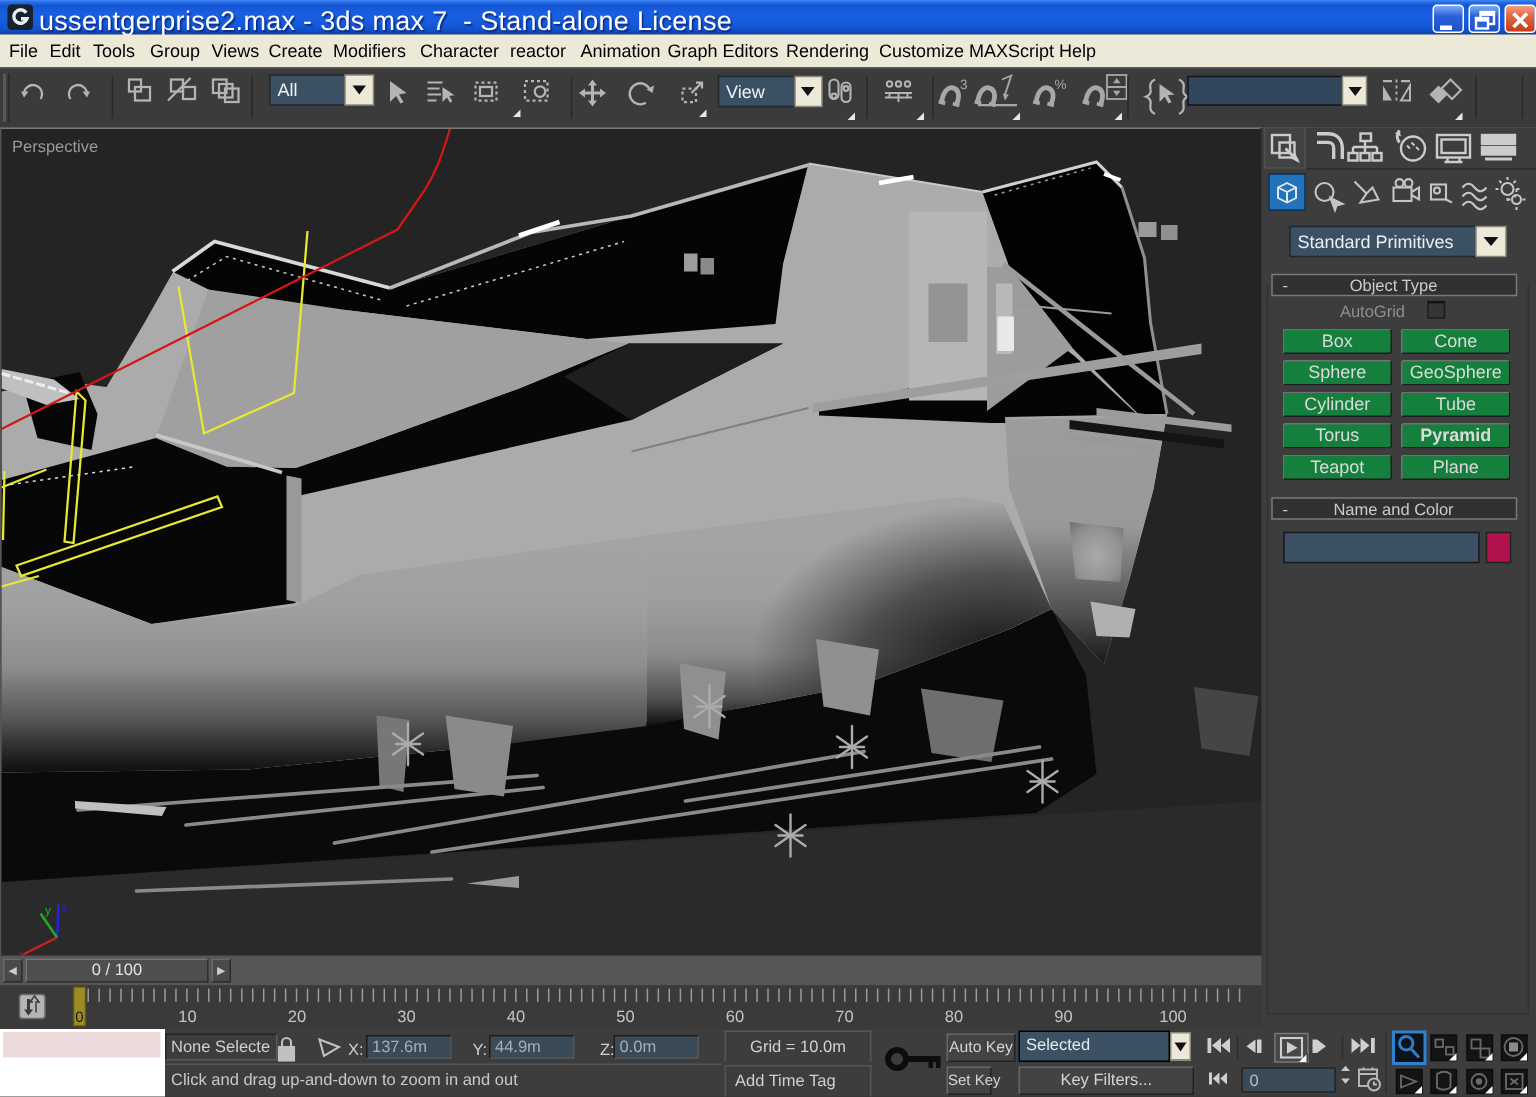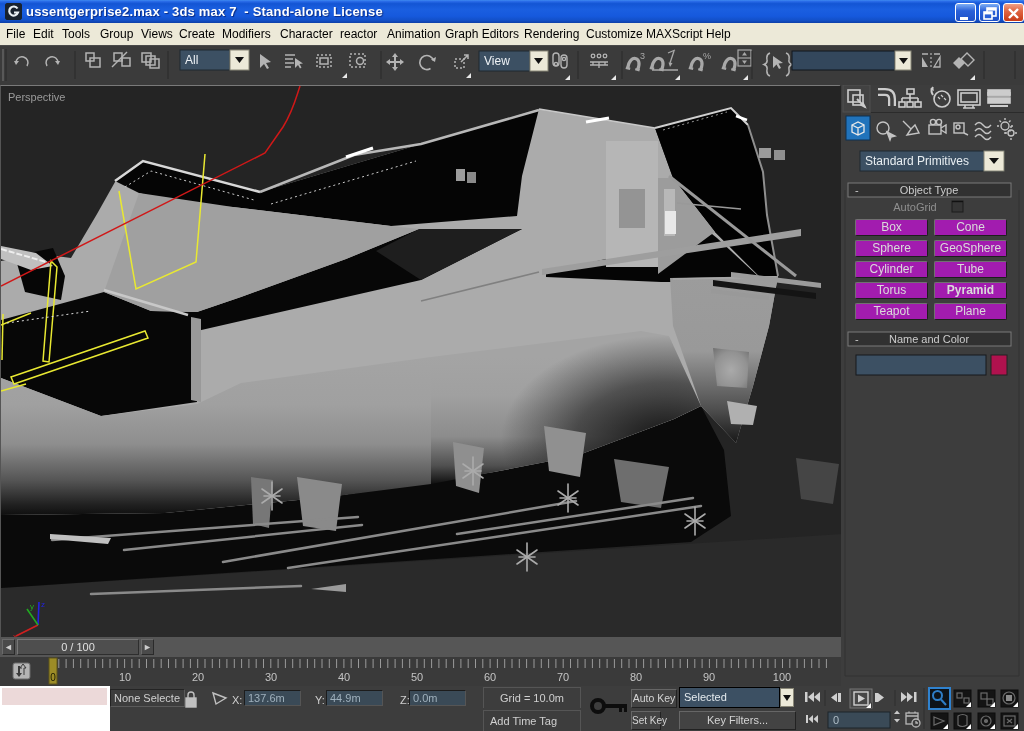--- a/index.html
+++ b/index.html
@@ -4,40 +4,40 @@
 <style>
 * { margin:0; padding:0; box-sizing:border-box; }
 html,body { width:1024px; height:731px; overflow:hidden; background:#3a3a3a; }
 body { font-family:"Liberation Sans", sans-serif; }
 #app { position:absolute; left:0; top:0; width:1024px; height:731px; }
 
 #titlebar { position:absolute; left:0; top:0; width:1024px; height:23px;
   background:linear-gradient(180deg,#3f8bf0 0%, #2a6ce8 6%, #1355d4 16%, #1a5fe0 40%, #1659dd 70%, #1250c8 88%, #0d3fa8 100%);
 }
 #titlebar .ticon { position:absolute; left:5px; top:3px; width:17px; height:17px; background:#1a2430; border-radius:3px; }
-#titlebar .ttext { position:absolute; left:26px; top:4px; color:#fff; font-size:13px; font-weight:bold; letter-spacing:0.2px; text-shadow:1px 1px 1px #0a2a80; }
+#titlebar .ttext { position:absolute; left:26px; top:4px; color:#fff; font-size:18px; font-weight:normal; letter-spacing:0.2px; text-shadow:1px 1px 1px #0a2a80; }
 .winbtn { position:absolute; top:3px; width:21px; height:19px; border-radius:3px; border:1px solid #fff; color:#fff; font-size:11px; text-align:center; line-height:19px; }
 #btnmin { left:955px; background:linear-gradient(180deg,#7daef5,#2a61d8 40%,#1e51c8); }
 #btnmax { left:979px; background:linear-gradient(180deg,#7daef5,#2a61d8 40%,#1e51c8); }
 #btncls { left:1003px; background:linear-gradient(180deg,#f0a086,#e06744 40%,#c83b17); }
 
 #menubar { position:absolute; left:0; top:23px; width:1024px; height:22px; background:#ece9d8; color:#000; font-size:12px; }
 #menubar span { position:absolute; top:4px; }
 
 #toolbar { position:absolute; left:0; top:45px; width:1024px; height:40px; background:#3b3b3b; border-bottom:1px solid #eab308; }
 
 #viewport { position:absolute; left:0; top:85px; width:840px; height:552px; background:#242424; border-top:1px solid #7a7a7a; border-left:1px solid #555; border-right:2px solid #6e6e6e; }
 #cmdpanel { position:absolute; left:841px; top:85px; width:183px; height:601px; background:#3d3d3d; }
 
 #timeslider { position:absolute; left:0; top:637px; width:841px; height:20px; background:#565656; }
 #trackbar { position:absolute; left:0; top:657px; width:841px; height:29px; background:#383838; }
 
 #statusbar { position:absolute; left:0; top:686px; width:1024px; height:45px; background:#3d3d3d; }
 .fld { position:absolute; background:#3a4a57; border:1px solid #1c1c1c; border-right-color:#555; border-bottom-color:#555; color:#9fb0bc; font-size:11px; }
-.objbtn { position:absolute; width:73px; height:17px; background:#a21caf; border:1px solid #1e1e1e; border-top-color:#717171; border-left-color:#717171; border-radius:2px; color:#dadada; font-size:12px; text-align:center; line-height:15px; }
+.objbtn { position:absolute; width:73px; height:17px; background:#15803d; border:1px solid #1e1e1e; border-top-color:#717171; border-left-color:#717171; border-radius:2px; color:#dadada; font-size:12px; text-align:center; line-height:15px; }
 .sbtn { position:absolute; background:#434343; border:1px solid #666; border-right-color:#222; border-bottom-color:#222; color:#d4d4d4; font-size:11px; text-align:center; }
 </style>
 </head>
 <body>
 <div id="app">
   <div id="titlebar">
     <svg class="ticon" width="17" height="17" viewBox="0 0 17 17">
         <rect width="17" height="17" rx="2" fill="#18222e"></rect>
         <path d="M 12.5,5.5 A 4.5,4.5 0 1 0 13,9.5 L 9,9.5" fill="none" stroke="#e8eef2" stroke-width="2.2"></path>
       </svg>
@@ -637,20 +637,21 @@
       </g>
     </svg>
     <div style="position:absolute;left:232px;top:8px;color:#cfcfcf;font-size:11px;">X:</div>
     <div class="fld" style="left:244px;top:4px;width:57px;height:16px;line-height:14px;padding-left:3px;">137.6m</div>
     <div style="position:absolute;left:315px;top:8px;color:#cfcfcf;font-size:11px;">Y:</div>
     <div class="fld" style="left:326px;top:4px;width:57px;height:16px;line-height:14px;padding-left:3px;">44.9m</div>
     <div style="position:absolute;left:400px;top:8px;color:#cfcfcf;font-size:11px;">Z:</div>
     <div class="fld" style="left:409px;top:4px;width:57px;height:16px;line-height:14px;padding-left:3px;">0.0m</div>
     <div style="position:absolute;left:483px;top:1px;width:98px;height:21px;border:1px solid #555;border-bottom:none;color:#d0d0d0;font-size:11px;text-align:center;line-height:20px;">Grid = 10.0m</div>
     <div style="position:absolute;left:483px;top:24px;width:98px;height:21px;border:1px solid #555;border-bottom:none;color:#d0d0d0;font-size:11px;line-height:20px;padding-left:6px;">Add Time Tag</div>
+    <div style="position:absolute;left:110px;top:23px;width:371px;height:22px;border-top:1px solid #555;color:#c8c8c8;font-size:11px;line-height:21px;padding-left:4px;">Click and drag up-and-down to zoom in and out</div>
     <svg width="44" height="28" viewBox="0 0 44 28" style="position:absolute;left:588px;top:9px">
       <circle cx="10" cy="11" r="6" fill="none" stroke="#0d0d0d" stroke-width="4"></circle>
       <rect x="15" y="9" width="24" height="4" fill="#0d0d0d"></rect>
       <rect x="31" y="12" width="3" height="5" fill="#0d0d0d"></rect>
       <rect x="36" y="12" width="3" height="5" fill="#0d0d0d"></rect>
     </svg>
     <div class="sbtn" style="left:631px;top:3px;width:46px;height:19px;line-height:17px;white-space:nowrap;font-size:10.5px;">Auto Key</div>
     <div class="sbtn" style="left:631px;top:25px;width:30px;height:19px;line-height:17px;white-space:nowrap;font-size:10px;">Set Key</div>
     <div style="position:absolute;left:679px;top:1px;width:101px;height:21px;background:#3c5063;border:1px solid #000000;color:#e4eaee;font-size:11px;line-height:19px;padding-left:4px;">Selected</div>
     <div style="position:absolute;left:780px;top:2px;width:14px;height:19px;background:#ece9d8;border:1px solid #8a8878;"></div>

